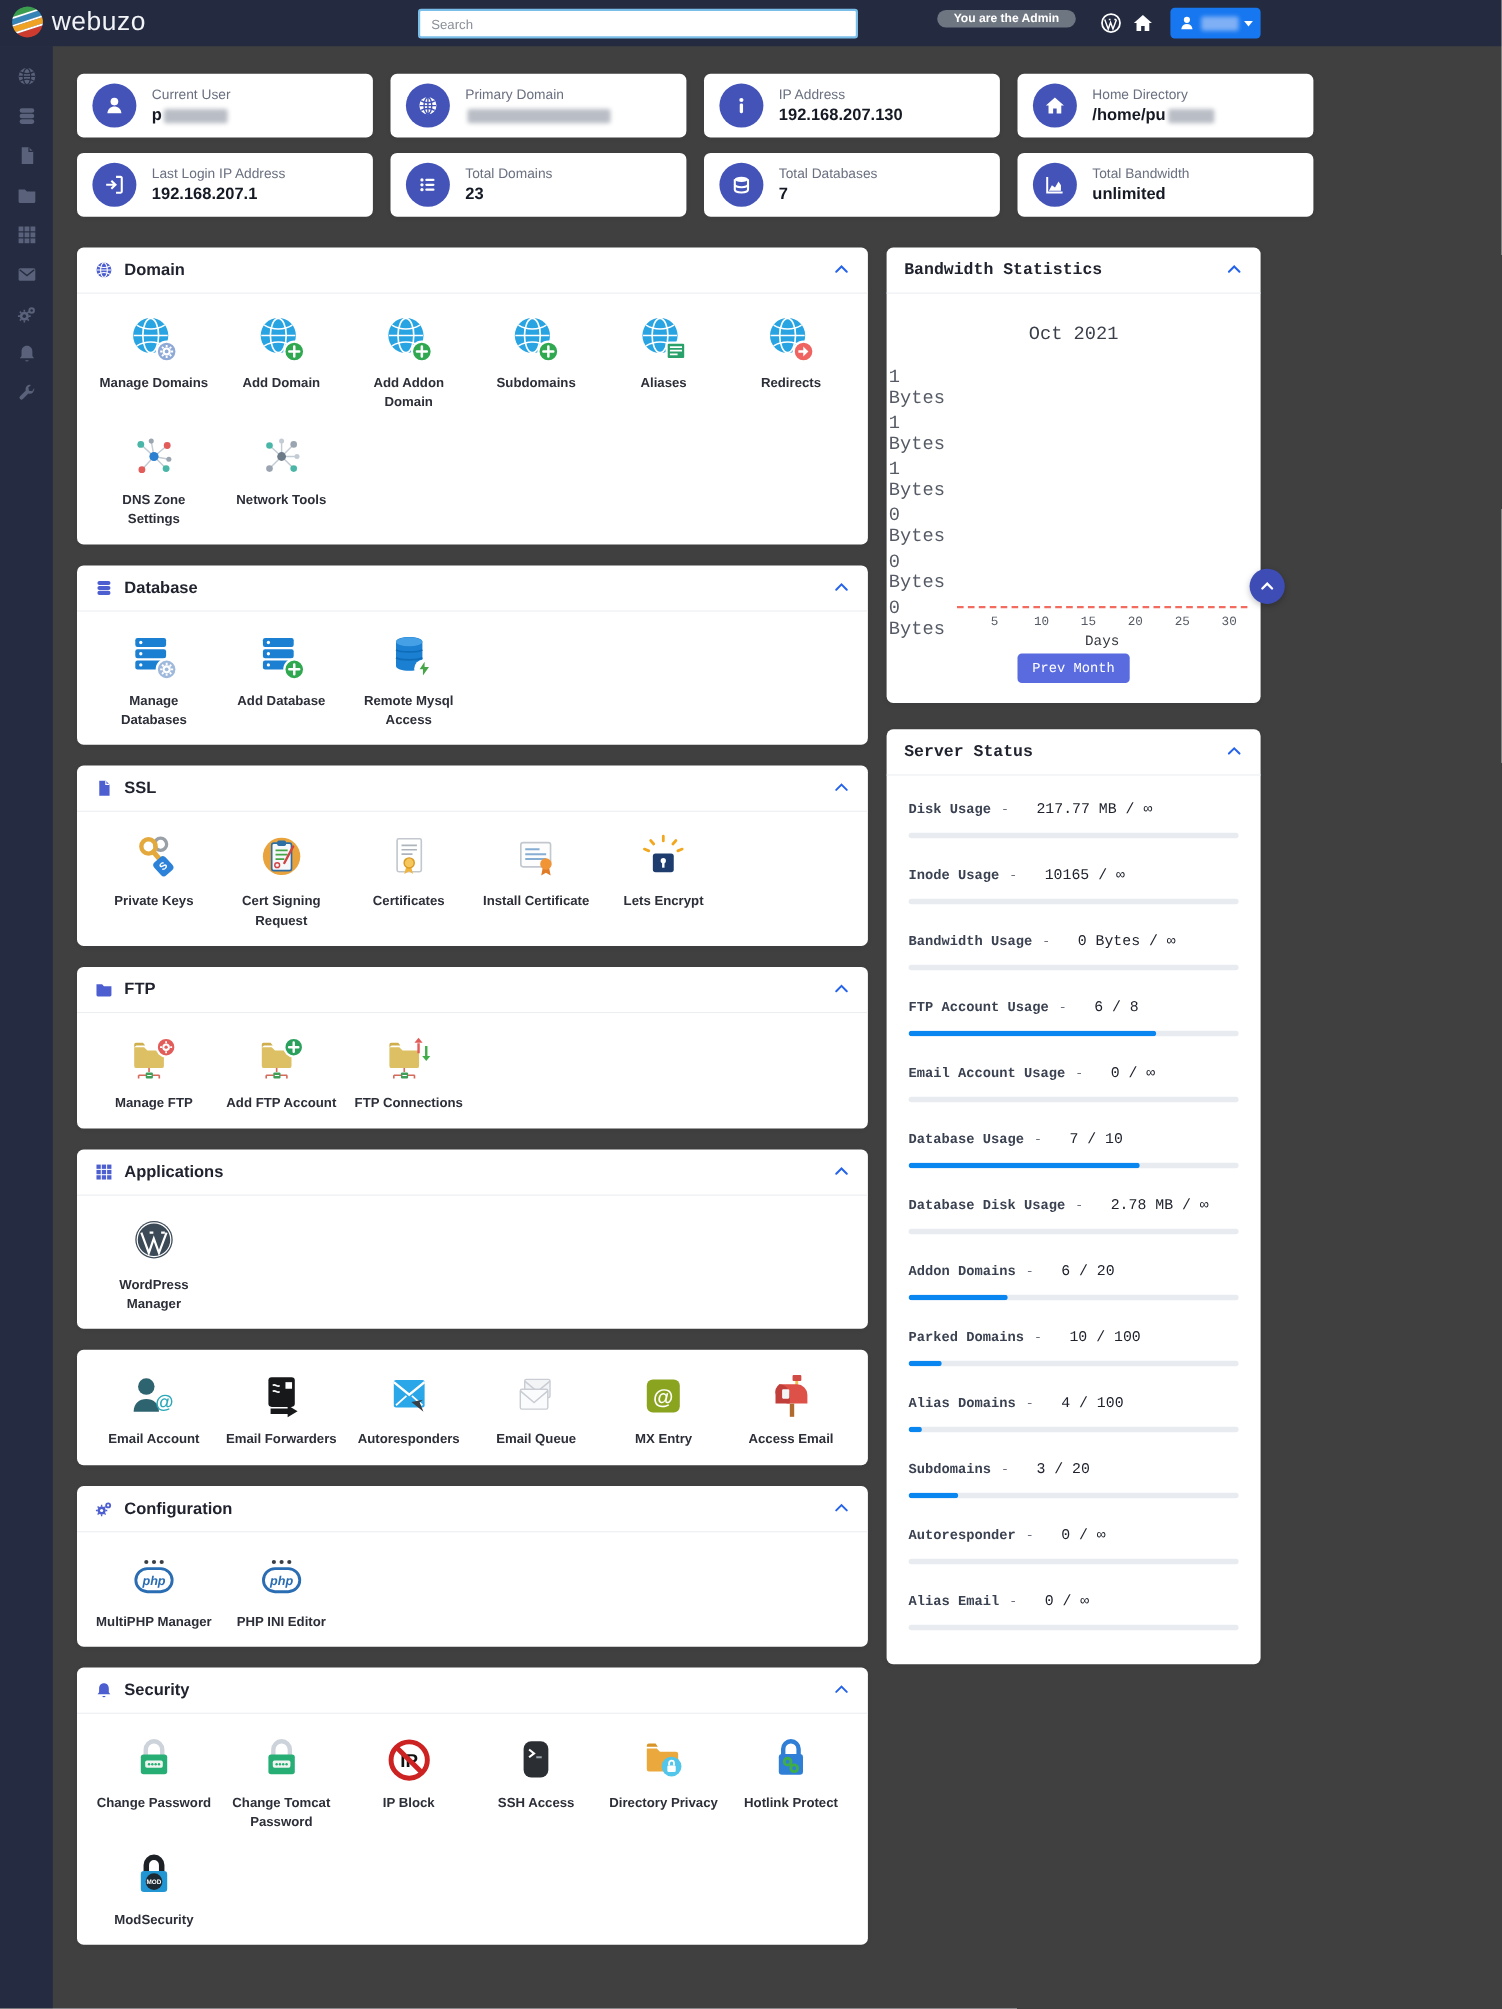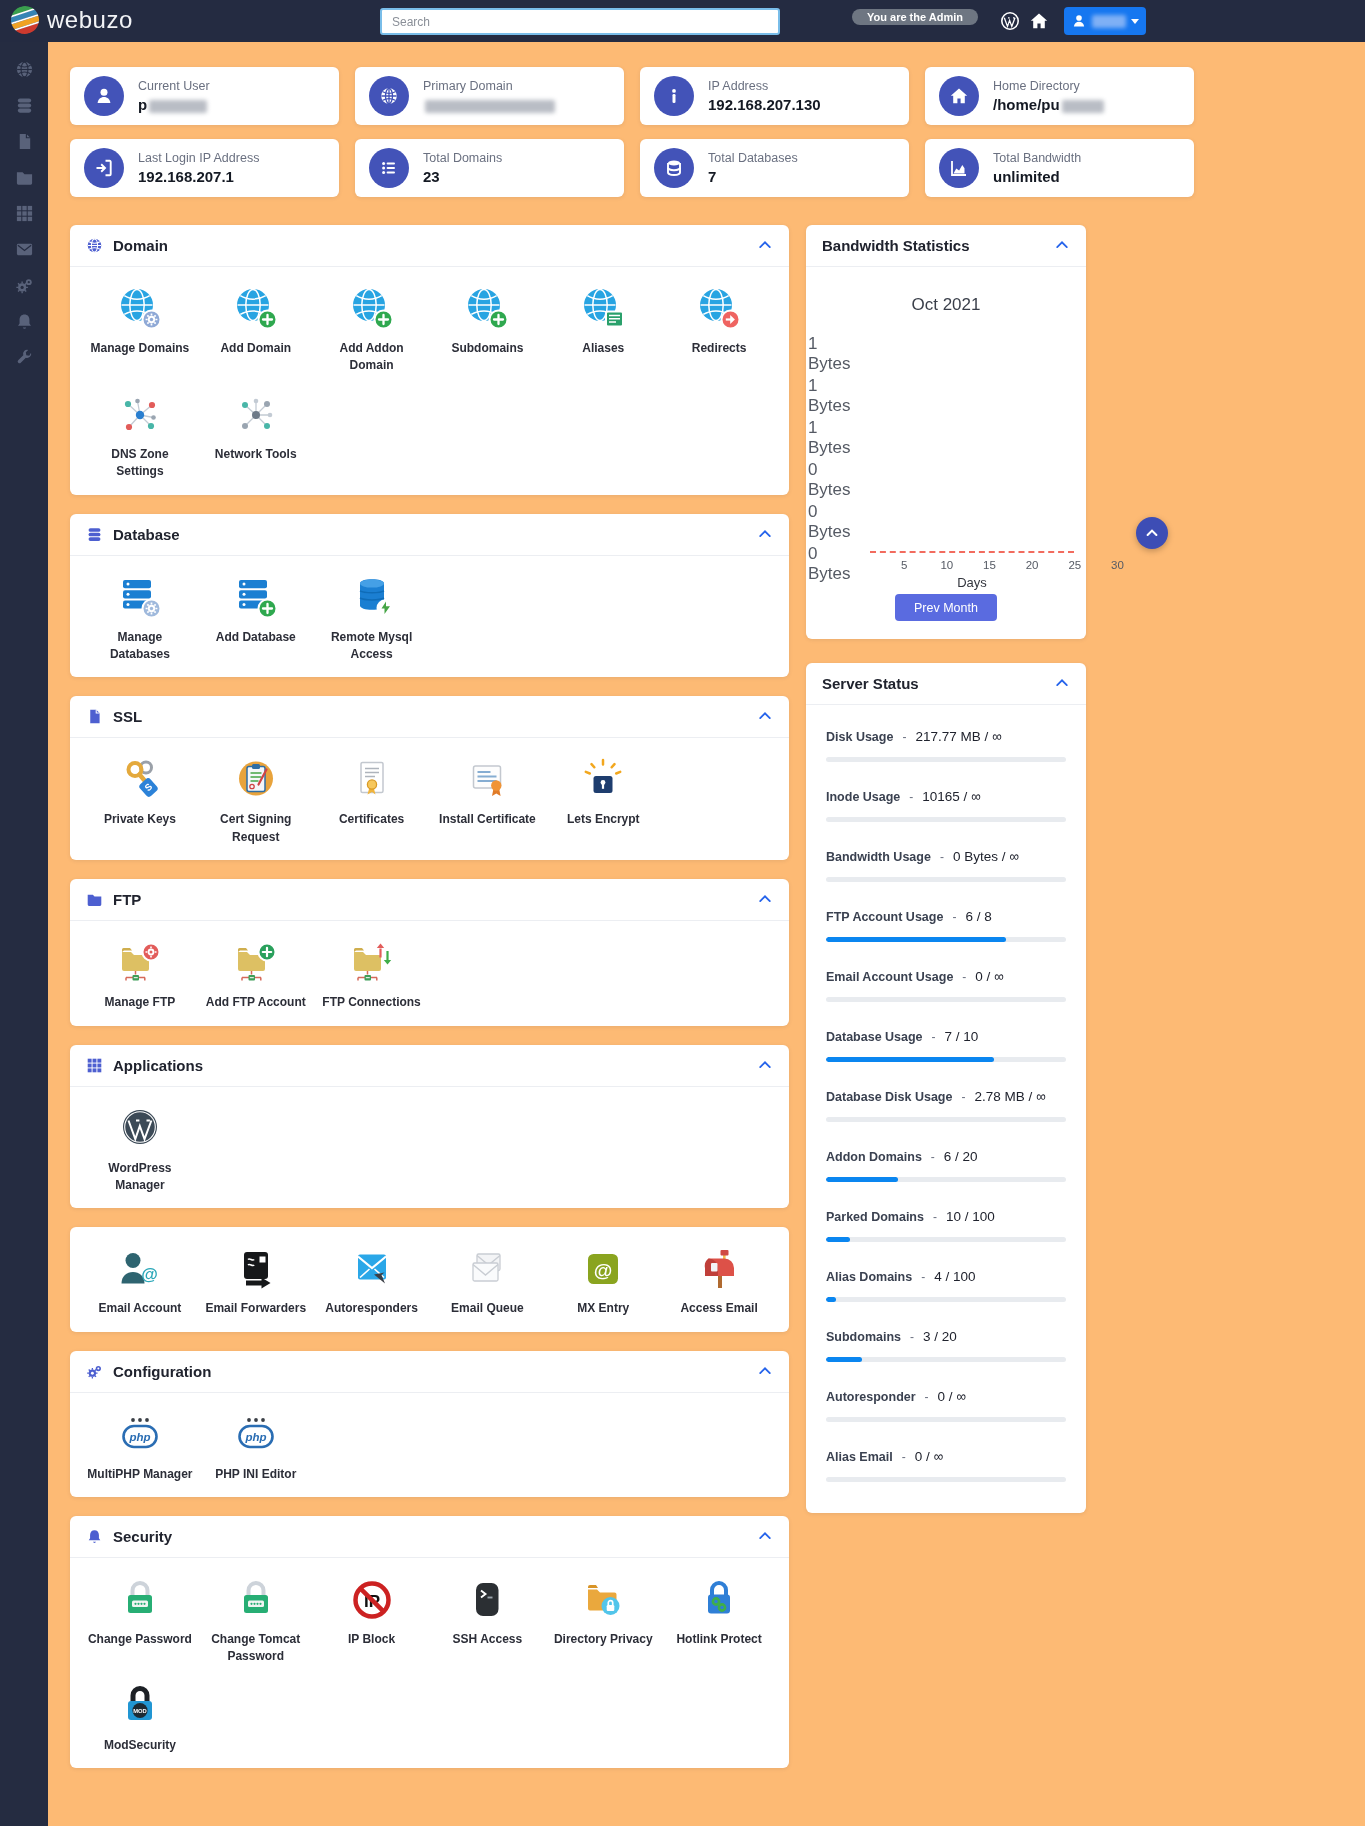--- a/index.html
+++ b/index.html
@@ -1,17 +1,17 @@
 <!DOCTYPE html>
 <html><head>
 <meta charset="utf-8">
 <style>
   * { margin:0; padding:0; box-sizing:border-box; }
   body { font-family:"Liberation Sans","DejaVu Sans",sans-serif; background:#eef0f4; }
-  .viewport { position:relative; width:1365px; height:1826px; background:#fdba74; overflow:hidden; }
+  .viewport { position:relative; width:1365px; height:1826px; background:#404040; overflow:hidden; }
 
   
   .topbar { position:absolute; left:0; top:0; width:1365px; height:42px; background:#242b41; z-index:5; }
   .logo { position:absolute; left:10px; top:5px; display:flex; align-items:center; gap:7px; }
   .logo-sphere { width:30px; height:30px; }
   .logo-text { color:#f2f3f6; font-size:24px; font-weight:500; letter-spacing:.5px; }
   .search-input { position:absolute; left:380px; top:8px; width:400px; height:27px; border:2px solid #79bde9; border-radius:3px; background:#fff; font-size:12px; color:#333; padding:0 10px; outline:none; font-family:inherit; }
   .search-input::placeholder { color:#8a8f98; }
   .admin-pill { position:absolute; left:852px; top:9px; height:16px; background:#6e7682; color:#fff; border:none; border-radius:12px; font-size:11px; font-weight:700; padding:0 15px; font-family:inherit; }
   .tb-ic { position:absolute; top:11px; width:20px; height:20px; cursor:pointer; }
@@ -33,21 +33,21 @@
   .cards-grid { display:grid; grid-template-columns:repeat(4,1fr); gap:14px 16px; margin-bottom:28px; }
   .info-card { background:#fff; border-radius:6px; box-shadow:0 1px 4px rgba(25,30,55,.09); height:58px; display:flex; align-items:center; gap:14px; padding:0 14px; }
   .ic-circle { width:40px; height:40px; min-width:40px; border-radius:50%; background:#4353b8; color:#fff; display:flex; align-items:center; justify-content:center; }
   .ic-circle svg { width:20px; height:20px; }
   .info-card h4 { font-size:12.5px; color:#6a7080; font-weight:400; margin-bottom:3px; }
   .info-card .val { font-size:15px; font-weight:700; color:#141923; white-space:nowrap; }
   .info-card .blur-pill { vertical-align:middle; margin-left:2px; }
 
   .columns { display:flex; gap:17px; align-items:flex-start; }
   .col-main { width:719px; }
-  .col-side { width:280px; }
+  .col-side { width:340px;font-family:Liberation Mono, monospace; }
 
   
   .card { background:#fff; border-radius:6px; box-shadow:0 1px 4px rgba(25,30,55,.09); margin-bottom:19px; }
   .sec-head, .p-head { display:flex; align-items:flex-start; gap:10px; padding:12px 16px; border-bottom:1px solid #eceef2; }
   .sec-title, .p-title { font-size:15px; font-weight:700; color:#20232e; flex:1; }
   .sec-ic { display:flex; color:#4d5fd0; }
   .sec-ic svg { width:17px; height:17px; }
   .chev { margin-left:auto; cursor:pointer; display:flex; }
   .chev svg { width:16px; height:16px; }
   .tiles { display:grid; grid-template-columns:repeat(6,1fr); padding:18px 12px 14px; row-gap:16px; }
@@ -64,21 +64,21 @@
   .bw-dash { position:absolute; left:64px; right:12px; border-top:2px dashed #f26b5e; }
   .bw-xtick { position:absolute; width:24px; margin-left:-12px; text-align:center; font-size:11.5px; color:#555a64; }
   .bw-xlabel { position:absolute; top:308px; left:64px; right:12px; text-align:center; font-size:13px; color:#33363e; }
   .bw-btn { position:absolute; top:327px; left:50%; margin-left:-51px; width:102px; height:27px; background:#5a6be0; color:#fff; border:none; border-radius:4px; font-size:12.5px; font-family:inherit; cursor:pointer; }
 
   .ss-body { padding:24px 20px 4px; }
   .ss-row { margin-bottom:27px; }
   .ss-line { display:flex; align-items:baseline; gap:9px; margin-bottom:13px; }
   .ss-label { font-size:12.5px; font-weight:700; color:#3a4150; }
   .ss-dash { color:#6a7080; font-size:12px; }
-  .ss-value { font-size:13.5px; color:#20232e; }
+  .ss-value { font-size:13.5px; color:#20232e;margin-left:16px; }
   .ss-bar { height:5px; border-radius:3px; background:#e8ebef; overflow:hidden; }
   .ss-bar i { display:block; height:5px; border-radius:3px; background:#0a86f0; }
 
   .scroll-top { position:absolute; left:1136px; top:517px; width:32px; height:32px; border-radius:50%; background:#3d4db5; border:none; cursor:pointer; display:flex; align-items:center; justify-content:center; box-shadow:0 2px 6px rgba(0,0,0,.25); z-index:6; }
   .scroll-top svg { width:16px; height:16px; }
 </style>
 </head>
 <body>
 
 <div class="viewport">

